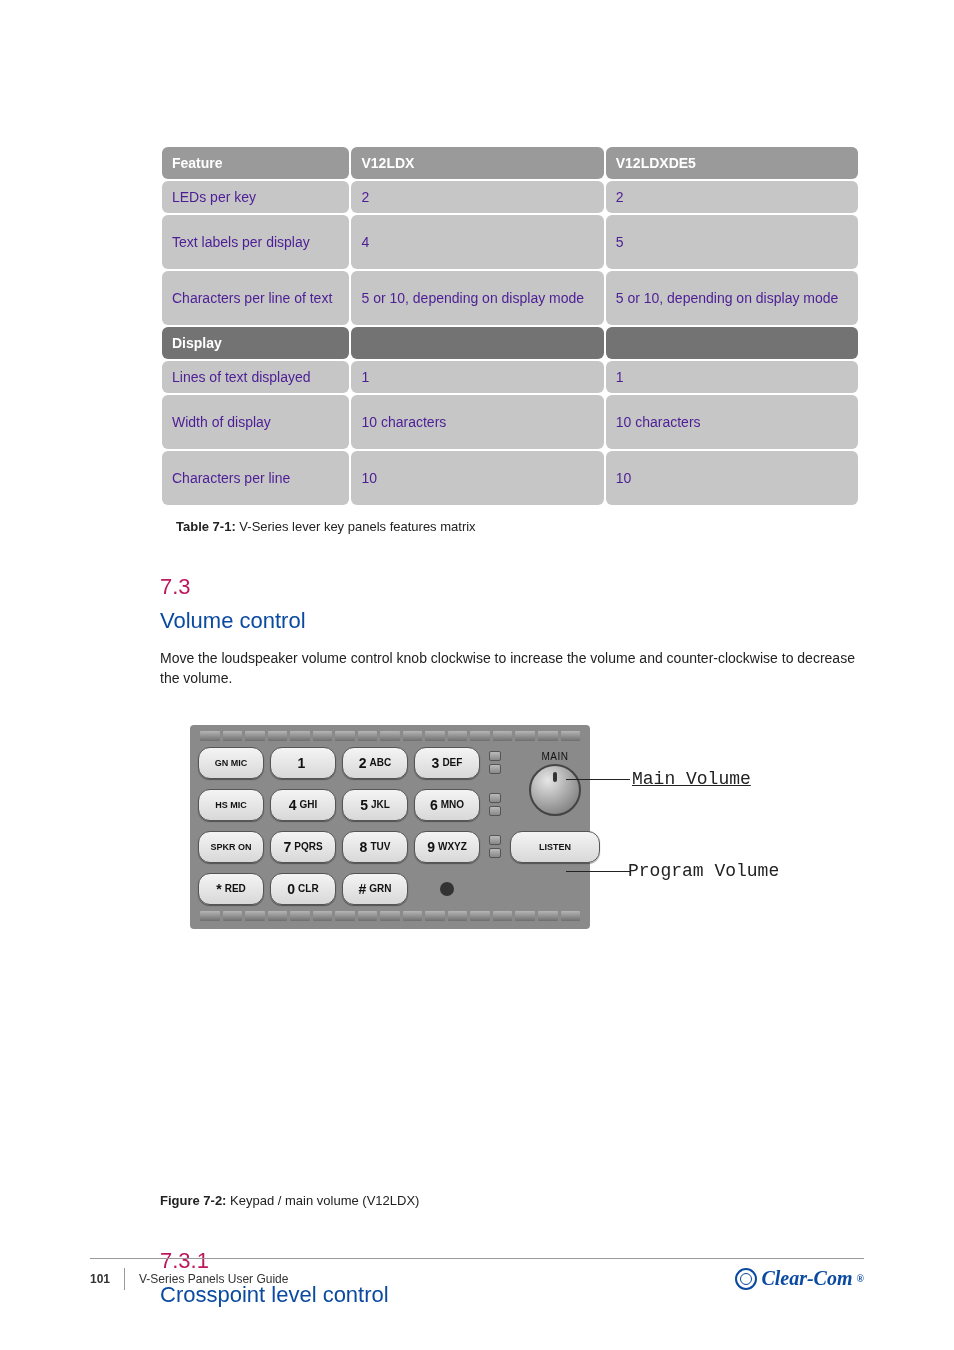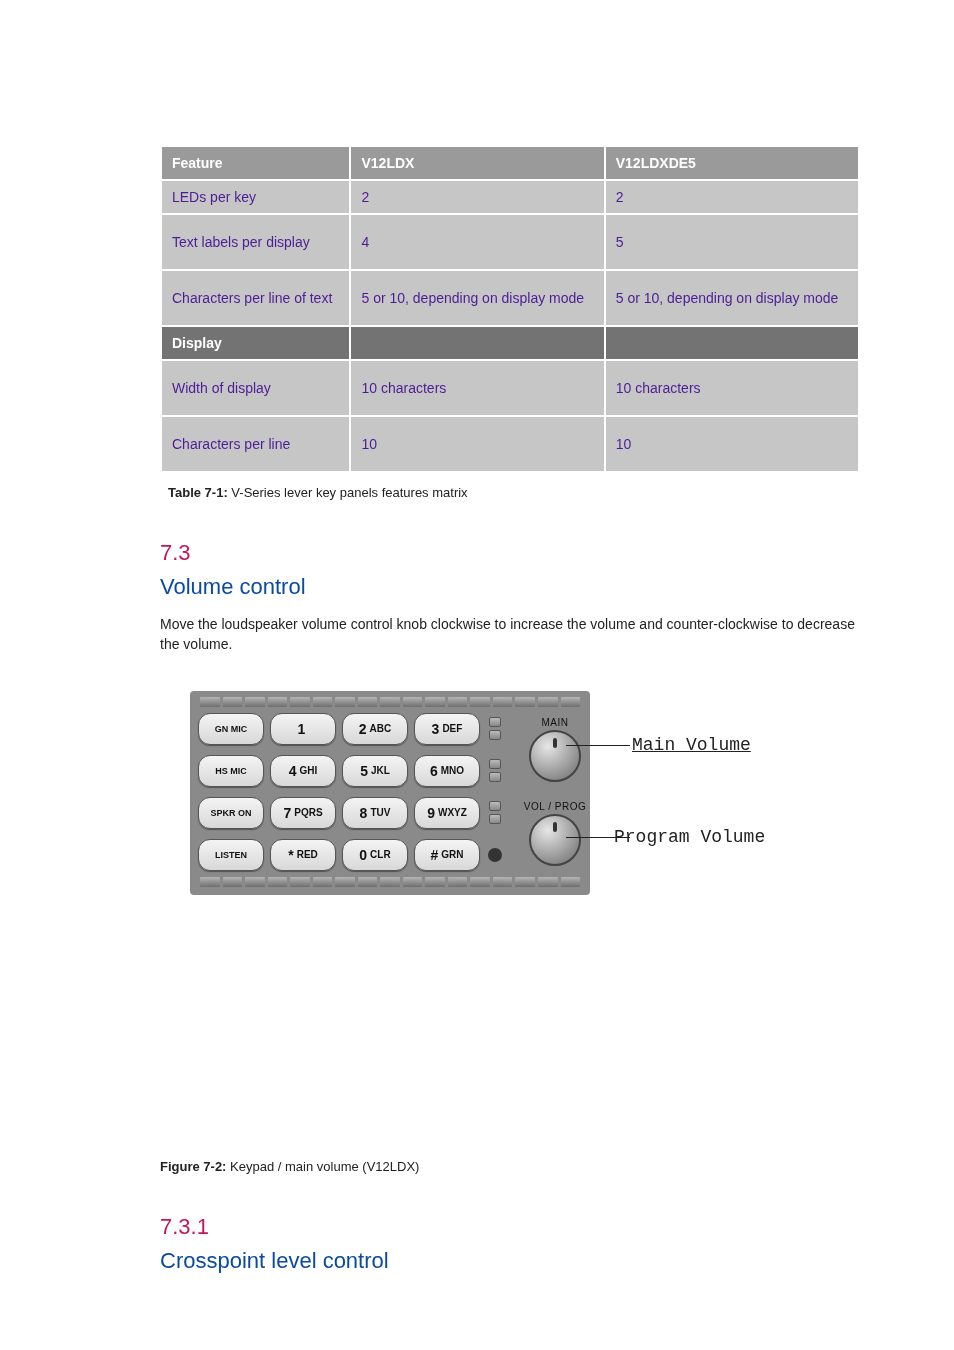--- a/index.html
+++ b/index.html
@@ -1,24 +1,24 @@
 <!DOCTYPE html>
 <html><head>
 <meta charset="utf-8">
 <style>
   html,body{margin:0;padding:0;background:#fff;font-family:Arial,Helvetica,sans-serif;color:#222;}
   .page{width:954px;height:1350px;position:relative;box-sizing:border-box;padding:60px 90px 0 90px;}
   .content{margin-left:70px;}
   table.matrix{width:700px;border-collapse:separate;border-spacing:2px;font-size:14px;margin-top:85px;}
-  table.matrix th,table.matrix td{padding:8px 10px;text-align:left;font-weight:normal;}
+  table.matrix th,table.matrix td{padding:8px 10px;text-align:left;font-weight:normal;border-radius:6px;}
   table.matrix th{background:#9a9a9a;color:#fff;font-weight:bold;}
   table.matrix td.dark{background:#737373;color:#fff;font-weight:bold;}
   table.matrix td{background:#c6c6c6;color:#4c1d95;}
   table.matrix td.tall{height:38px;}
-  .caption{font-size:13px;margin:12px 0 0 8px;}
+  .caption{font-size:13px;margin:12px 0 0 16px;}
   .caption .b{font-weight:bold;}
   .section-num{font-size:22px;color:#be185d;margin:40px 0 8px 0;font-weight:normal;}
   .section-title{font-size:22px;color:#0a4aa0;margin:0 0 14px 0;font-weight:normal;}
   .body{font-size:14px;line-height:1.45;margin:0 0 14px 0;max-width:700px;}
   .fig-wrap{position:relative;margin-top:24px;height:230px;}
   .keypad{position:absolute;left:30px;top:12px;width:400px;background:#8a8a8a;border-radius:4px;padding:6px 8px 4px 8px;box-sizing:border-box;}
   .vent{display:flex;gap:3px;justify-content:space-between;margin:0 2px 4px 2px;}
   .vent span{flex:1;height:10px;background:linear-gradient(#b5b5b5,#6f6f6f);border-radius:1px;}
   .grid{display:grid;grid-template-columns:66px 66px 66px 66px 18px 90px;grid-template-rows:repeat(4,36px);gap:6px 6px;align-items:center;}
   .btn{background:linear-gradient(#f4f4f4,#d8d8d8);border:1px solid #555;border-radius:12px;height:30px;display:flex;align-items:center;justify-content:center;font-size:10px;color:#111;font-weight:bold;box-shadow:0 1px 1px rgba(0,0,0,.4);}
@@ -26,21 +26,21 @@
   .btn.small{font-size:9px;}
   .leds{display:flex;flex-direction:column;gap:3px;align-items:center;justify-content:center;height:100%;}
   .leds i{width:10px;height:8px;background:linear-gradient(#bbb,#888);border:1px solid #555;border-radius:2px;display:block;}
   .knob-area{grid-row:span 2;display:flex;flex-direction:column;align-items:center;justify-content:flex-start;gap:2px;}
   .knob-label{font-size:10px;color:#111;letter-spacing:.5px;}
   .knob{width:48px;height:48px;border-radius:50%;background:radial-gradient(circle at 35% 30%,#e6e6e6,#9a9a9a 60%,#6a6a6a);border:2px solid #444;position:relative;}
   .knob:before{content:"";position:absolute;left:50%;top:6px;width:4px;height:10px;background:#333;border-radius:2px;transform:translateX(-50%);}
   .dot{width:14px;height:14px;border-radius:50%;background:#333;margin:auto;}
   .callout{position:absolute;font-family:"Courier New",monospace;font-size:18px;color:#222;}
   .callout.cl1{left:472px;top:56px;text-decoration:underline;}
-  .callout.cl2{left:454px;top:148px;}
+  .callout.cl2{left:468px;top:148px;}
   .line{position:absolute;height:1px;background:#222;}
   .line.l1{left:406px;top:66px;width:64px;}
   .line.l2{left:406px;top:158px;width:64px;}
   .fig-cap{font-size:13px;margin-top:250px;}
   .fig-cap .b{font-weight:bold;}
   .footer{position:absolute;left:90px;right:90px;bottom:60px;border-top:1px solid #999;padding-top:8px;display:flex;justify-content:space-between;align-items:center;font-size:12px;color:#333;}
   .footer .left{display:flex;align-items:center;gap:14px;}
   .footer .pn{font-weight:bold;}
   .footer .sep{width:1px;height:22px;background:#999;}
   .logo{font-family:Georgia,serif;font-style:italic;font-weight:bold;color:#0a4aa0;font-size:20px;display:flex;align-items:center;gap:4px;}
@@ -75,20 +75,25 @@
             <td class="tall">Characters per line of text</td>
             <td class="tall">5 or 10, depending on display mode</td>
             <td class="tall">5 or 10, depending on display mode</td>
           </tr>
     <tr>
             <td class="dark">Display</td>
             <td class="dark"></td>
             <td class="dark"></td>
           </tr>
     <tr>
+            <td>Lines of text displayed</td>
+            <td>1</td>
+            <td>1</td>
+          </tr>
+    <tr>
             <td class="tall">Width of display</td>
             <td class="tall">10 characters</td>
             <td class="tall">10 characters</td>
           </tr>
     <tr>
             <td class="tall">Characters per line</td>
             <td class="tall">10</td>
             <td class="tall">10</td>
           </tr>
   </tbody>
@@ -175,24 +180,20 @@
               <span>TUV</span>
             </div>
         <div class="btn">
               <span class="num">9</span>
               <span>WXYZ</span>
             </div>
         <div class="leds">
               <i></i>
               <i></i>
             </div>
-        <div class="knob-area">
-          <div class="knob-label">VOL / PROG</div>
-          <div class="knob"></div>
-        </div>
 
         <div class="btn small">LISTEN</div>
         <div class="btn">
               <span class="num">*</span>
               <span>RED</span>
             </div>
         <div class="btn">
               <span class="num">0</span>
               <span>CLR</span>
             </div>
@@ -233,14 +234,26 @@
   <p class="fig-cap">
     <span class="b">Figure 7-2:</span>
     <span>Keypad / main volume (V12LDX)</span>
   </p>
 
   <h2 class="section-num">7.3.1</h2>
   <h2 class="section-title">Crosspoint level control</h2>
 
 </div>
 
-
+<div class="footer">
+  <div class="left">
+    <span class="pn">101</span>
+    <span class="sep"></span>
+    <span>V-Series Panels User Guide</span>
+  </div>
+  <div class="logo">
+    <span class="logo-mark"></span>
+    <span>Clear-Com</span>
+        <span class="trade">®</span>
+  </div>
 </div>
 
+</div>
+
 </body></html>

